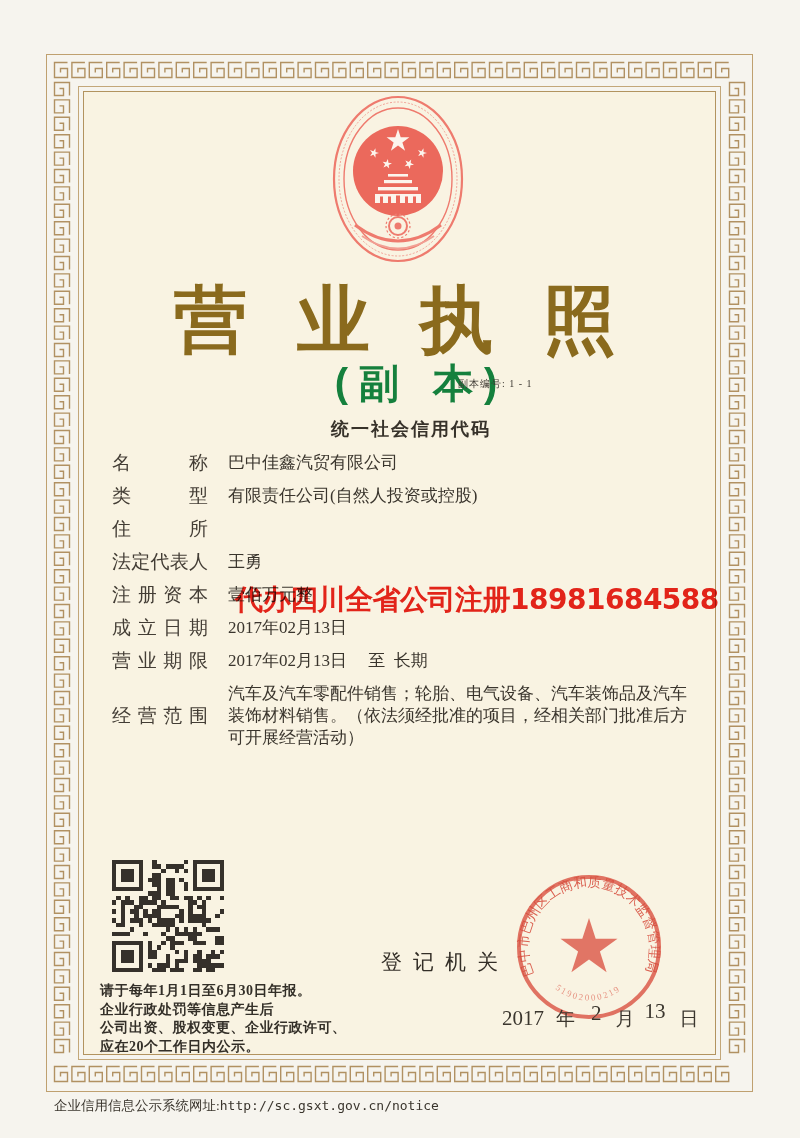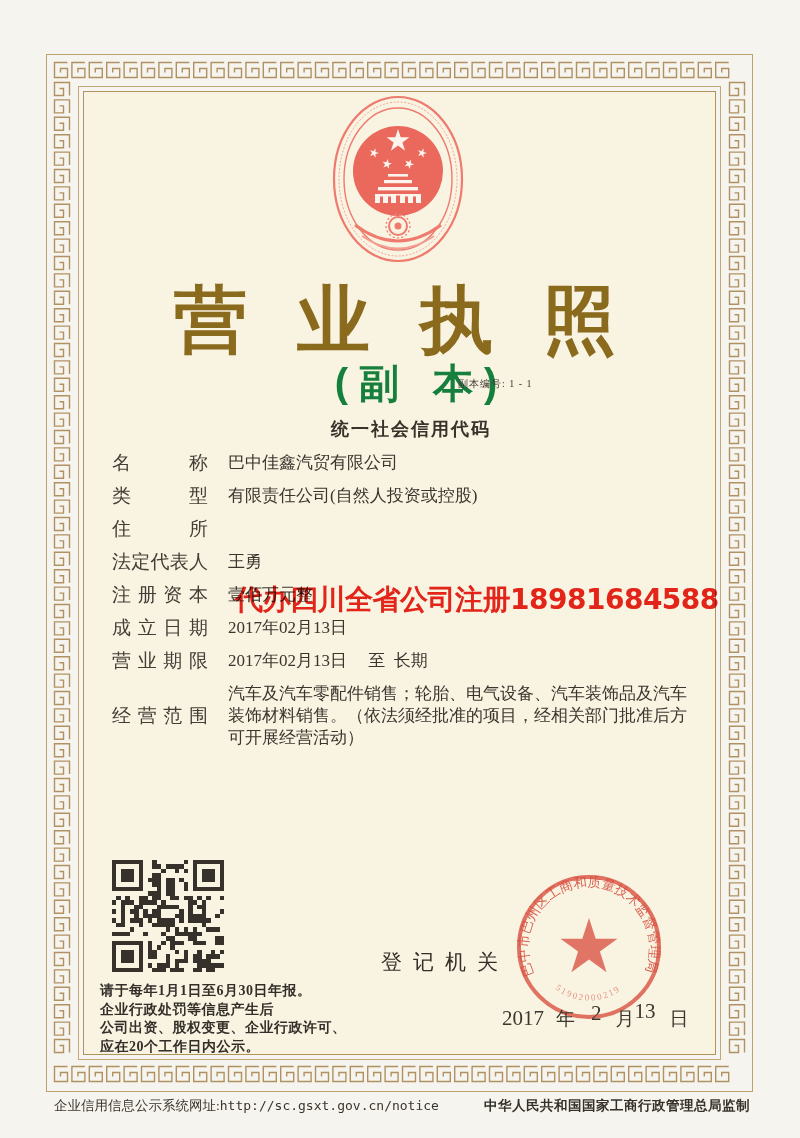--- a/index.html
+++ b/index.html
@@ -45,21 +45,21 @@
   .notice{position:absolute;left:100px;top:982px;font-size:14px;font-weight:bold;
           color:#332f28;line-height:18.5px;letter-spacing:.5px;}
   .regorg{position:absolute;left:381px;top:948px;font-family:"DejaVu Sans",sans-serif;
           font-size:21px;font-weight:400;color:#332e27;letter-spacing:11px;white-space:nowrap;}
   .seal{position:absolute;left:504px;top:862px;width:170px;height:170px;mix-blend-mode:multiply;}
   .dateline{position:absolute;left:502px;top:1006px;display:flex;
           font-size:20px;color:#3b362e;}
   .dateline .num{font-size:21px;}
   .dateline .u{font-size:19px;}
   .d-yu{margin-left:12px;}  .d-m{margin-left:16px;position:relative;top:-5px;}
-  .d-mu{margin-left:14px;}  .d-d{position:relative;top:-7px;}
+  .d-mu{margin-left:14px;}  .d-d{margin-left:10px;position:relative;top:-7px;}
   .d-du{margin-left:14px;}
 
   
   .footer-left{position:absolute;left:54px;top:1097px;font-size:13.5px;color:#3a352d;}
   .footer-left .url{font-family:"DejaVu Sans Mono",monospace;font-size:13px;}
   .footer-right{position:absolute;right:50px;top:1097px;font-size:13.5px;font-weight:600;color:#353028;letter-spacing:.5px;}
 
   .defs-holder{position:absolute;width:0;height:0;overflow:hidden;}
 </style>
 </head>
@@ -591,15 +591,14 @@
     <span class="u d-yu">年</span>
     <span class="num d-m">2</span>
     <span class="u d-mu">月</span>
     <span class="num d-d">13</span>
     <span class="u d-du">日</span>
   </div>
 
   <div class="footer-left">
     <span>企业信用信息公示系统网址:</span><span class="url">http://sc.gsxt.gov.cn/notice</span>
   </div>
-  <div class="footer-right">中华人民共和国国家工商行政管理总局监制</div>
 
 </div>
 
 </body></html>

